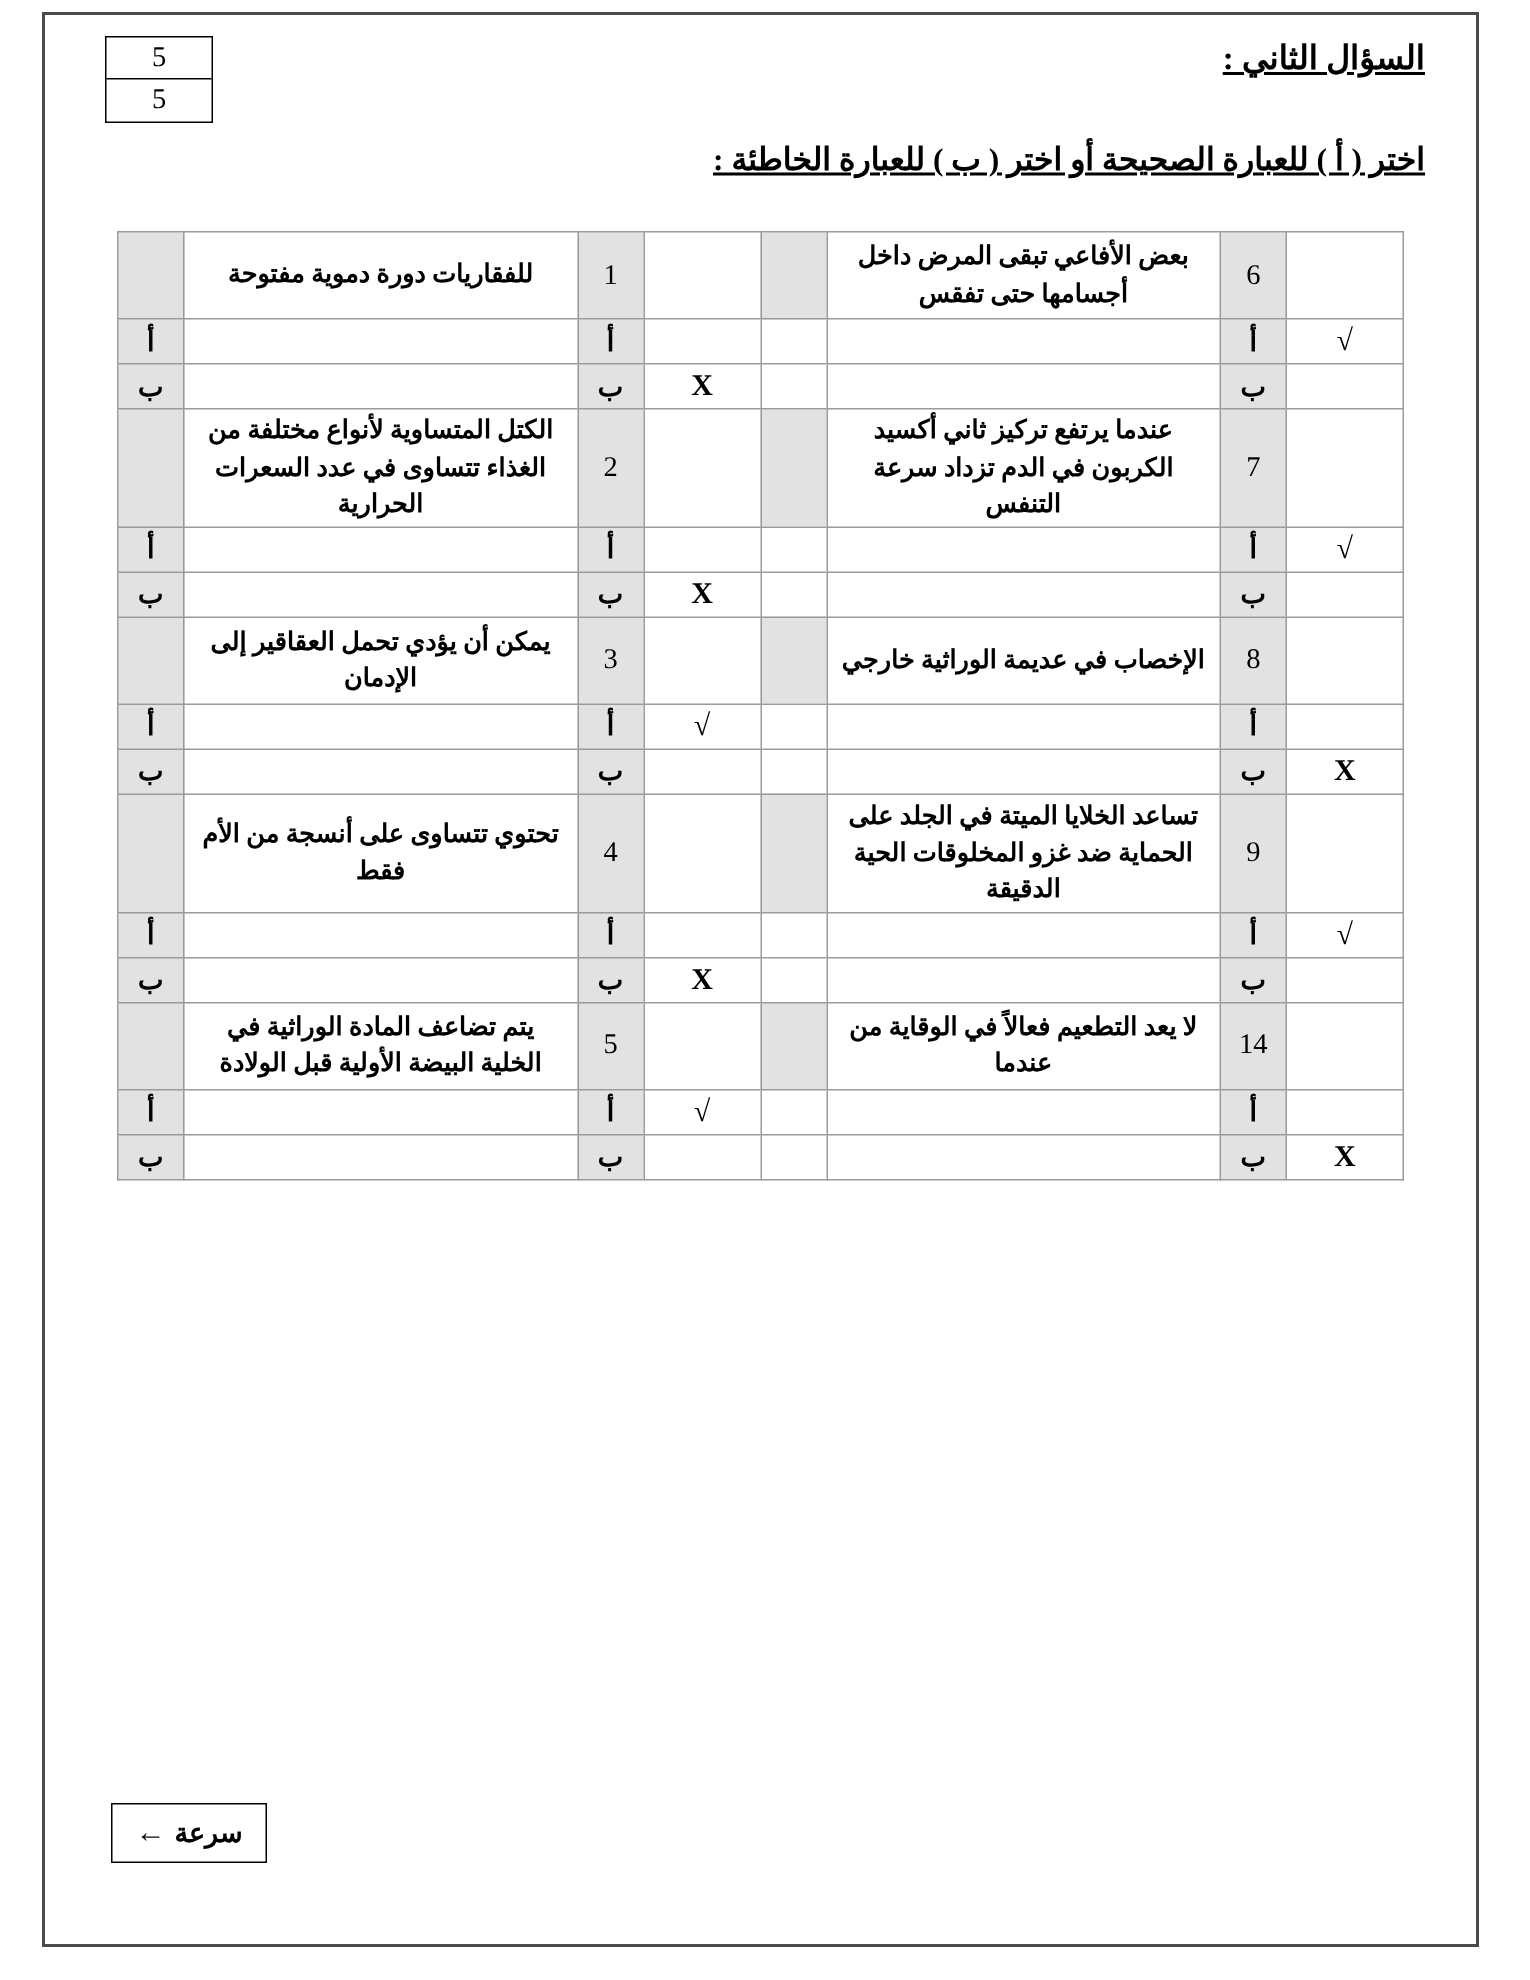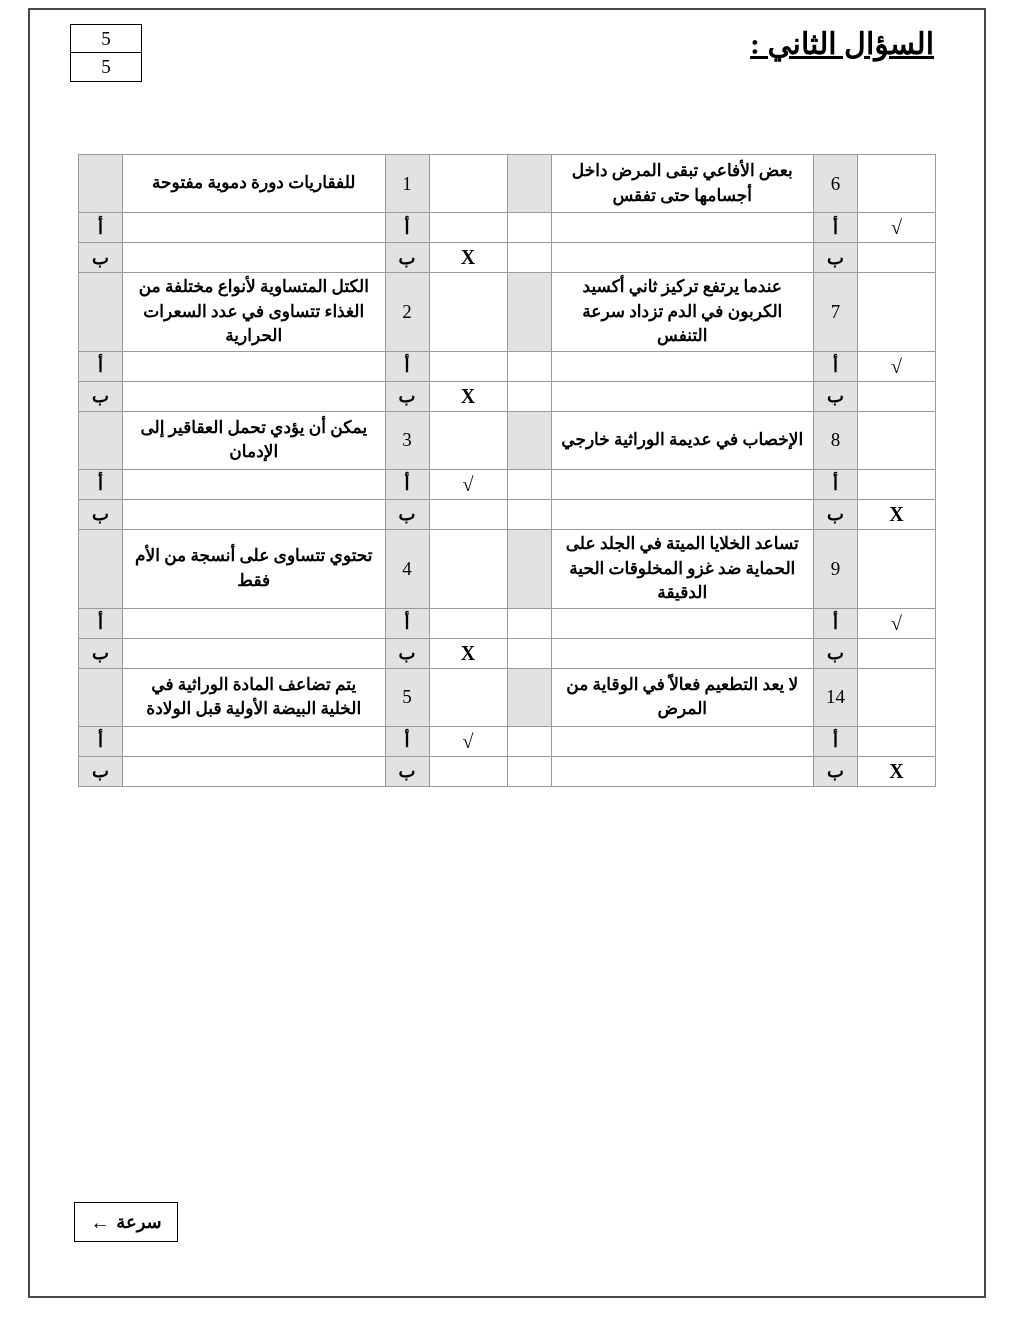--- a/index.html
+++ b/index.html
@@ -50,23 +50,23 @@
     text-align: center;
     font-size: 19px;
     border-bottom: 1px solid #000;
     box-sizing: border-box;
   }
   .score-box .cell:last-child { border-bottom: none; }
 
   
   .q-title {
     position: absolute;
-    right: 40px;
+    right: 24px;
     top: 10px;
-    font-size: 30px;
+    font-size: 22px;
     font-weight: bold;
     text-decoration: underline;
     white-space: nowrap;
   }
   .q-instruction {
     position: absolute;
     right: 24px;
     top: 78px;
     font-size: 21px;
     font-weight: bold;
@@ -148,20 +148,21 @@
 
 <div class="page-frame">
   <div class="page-inner">
 
     <div class="score-box">
       <div class="cell">5</div>
       <div class="cell">5</div>
     </div>
 
     <div class="q-title">السؤال الثاني :</div>
+    <div class="q-instruction">اختر ( أ ) للعبارة الصحيحة أو اختر ( ب ) للعبارة الخاطئة :</div>
 
     <div class="tbl-wrap">
       <table class="qtable">
         <colgroup>
           <col style="width:78px">
             <col style="width:44px">
             <col style="width:auto">
           <col style="width:44px">
             <col style="width:78px">
             <col style="width:44px">
@@ -290,21 +291,21 @@
             <td class="col-opt" style="background:#fff"></td>
             <td class="col-mark">X</td>
             <td class="col-opt">ب</td>
             <td></td>
             <td class="col-opt">ب</td>
           </tr>
 
           <tr class="stmt-row">
             <td class="col-mark"></td>
             <td class="col-num">14</td>
-            <td class="col-stmt">لا يعد التطعيم فعالاً في الوقاية من المرض</td>
+            <td class="col-stmt">لا يعد التطعيم فعالاً في الوقاية من عندما</td>
             <td class="col-num"></td>
             <td class="col-mark"></td>
             <td class="col-num">5</td>
             <td class="col-stmt">يتم تضاعف المادة الوراثية في الخلية البيضة الأولية قبل الولادة</td>
             <td class="col-num"></td>
           </tr>
           <tr class="opt-row">
             <td class="col-mark"></td>
             <td class="col-opt">أ</td>
             <td></td>

